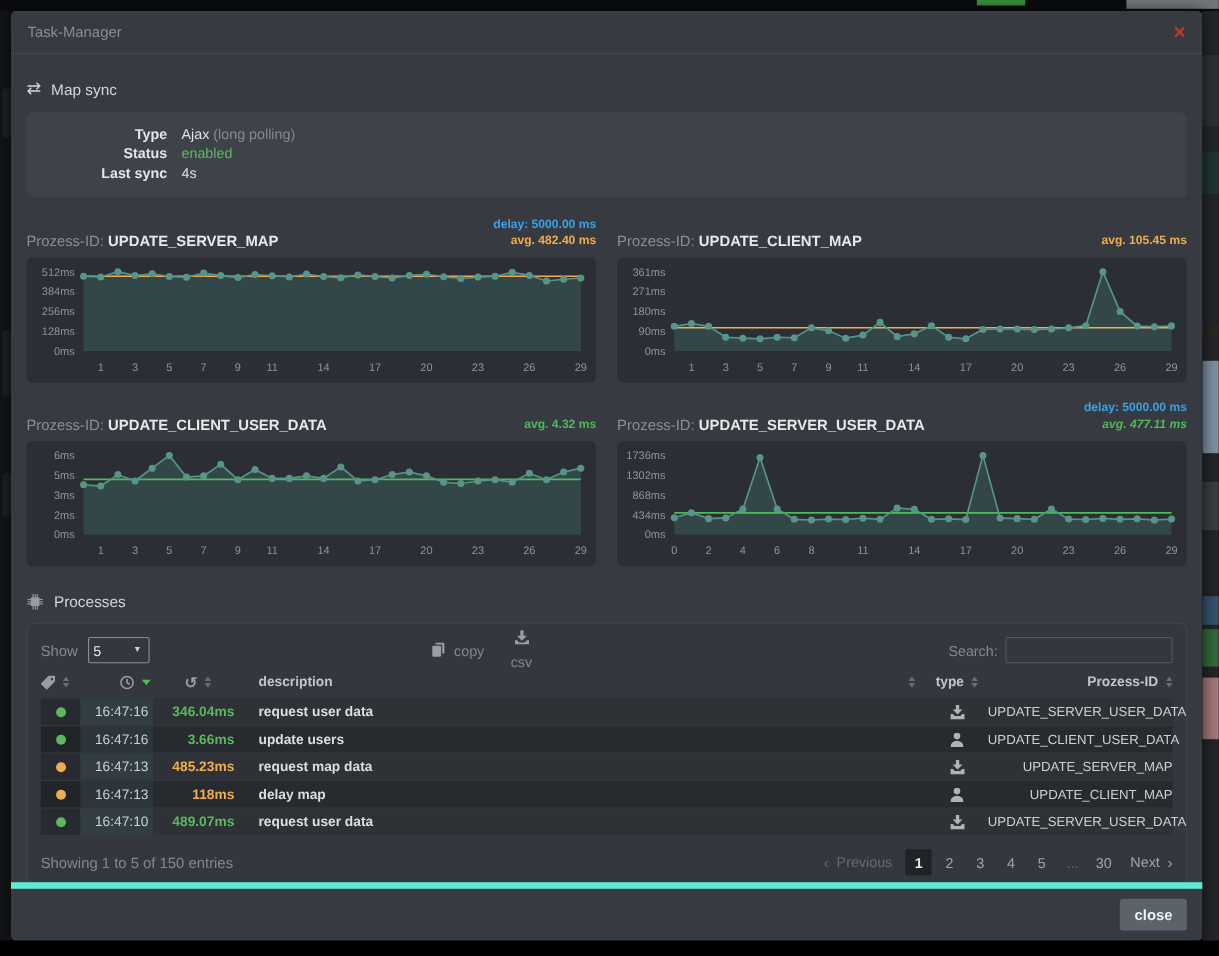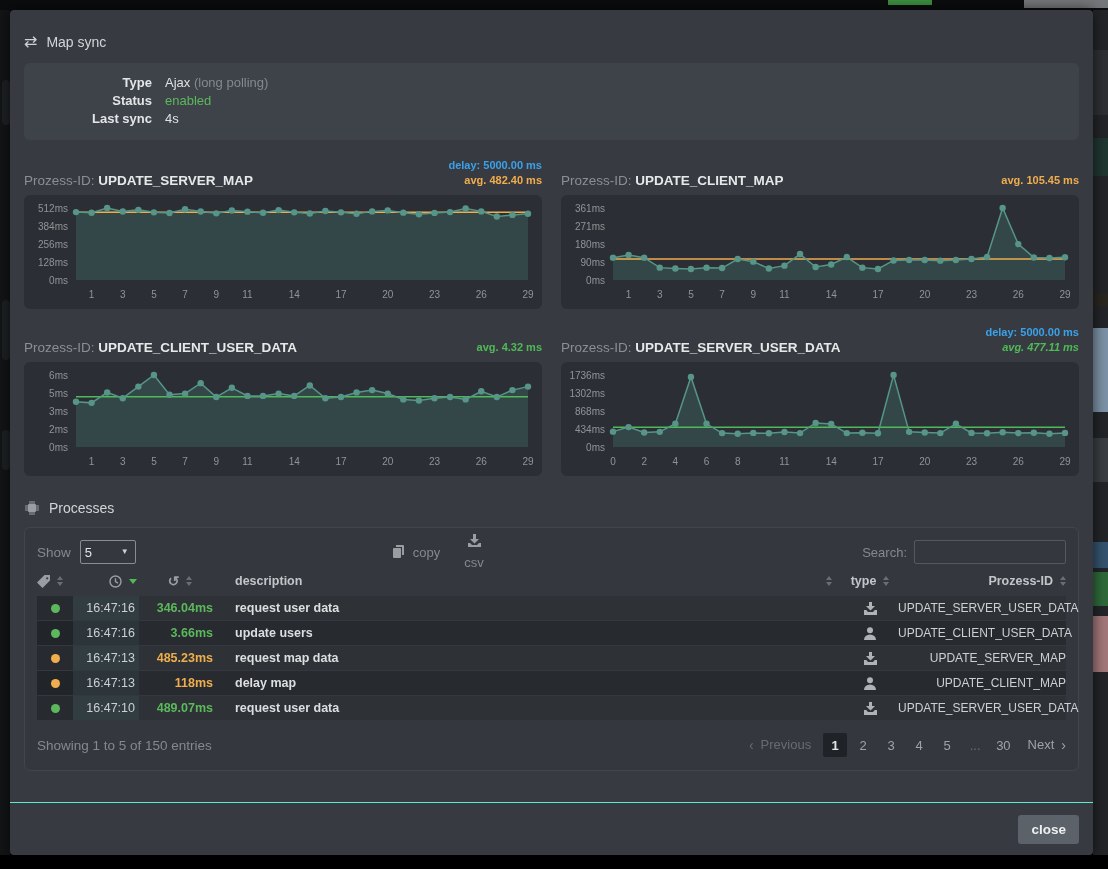--- a/index.html
+++ b/index.html
@@ -105,21 +105,21 @@
   .summary { color:#85898d; font-size:13.5px; }
   .pagination { margin-left:auto; display:flex; align-items:center; gap:4px; font-size:13px; color:#9fa3a7; }
   .page-btn { min-width:24px; height:24px; display:flex; align-items:center; justify-content:center;
     padding:0 5px; cursor:pointer; border-radius:2px; }
   .page-btn.active { background:#1f2226; color:#e3e5e7; font-weight:bold; }
   .page-btn.gap { color:#6a6e72; cursor:default; }
   .page-prev { color:#686c70; margin-right:8px; display:flex; gap:7px; cursor:default; }
   .page-next { margin-left:8px; display:flex; gap:7px; cursor:pointer; }
   .chev { font-size:14px; }
 
-  .modal-footer { flex:0 0 53px; border-top:1px solid #5eead4; display:flex;
+  .modal-footer { flex:0 0 53px; border-top:6px solid #5eead4; display:flex;
     align-items:center; justify-content:flex-end; padding:0 14px; }
   .close-btn { background:#5b6269; color:#eef0f1; border:none; border-radius:3px;
     height:29px; padding:0 13px; font-size:13.5px; font-weight:bold; cursor:pointer; font-family:inherit; }
 </style>
 </head>
 <body>
 
 <div class="top-bar">
   <div class="top-green"></div>
   <div class="top-gray"></div>
@@ -134,20 +134,24 @@
   <div class="frag" style="top:128px;height:38px;background:#203631;"></div>
   <div class="frag" style="top:284px;height:12px;background:#2a2620;"></div>
   <div class="frag" style="top:318px;height:84px;background:#7d92a6;"></div>
   <div class="frag" style="top:428px;height:44px;background:#3a3e42;"></div>
   <div class="frag" style="top:532px;height:26px;background:#35536f;"></div>
   <div class="frag" style="top:562px;height:34px;background:#2f6a3a;"></div>
   <div class="frag" style="top:606px;height:56px;background:#a3787a;"></div>
 </div>
 
 <div class="modal">
+  <div class="modal-header">
+    <span class="modal-title">Task-Manager</span>
+    <button class="close-x">×</button>
+  </div>
 
   <div class="modal-body">
 
     <div class="section-heading">
       <span class="glyph">⇄</span>
       <span>Map sync</span>
     </div>
 
     <div class="info-panel">
       <div class="info-row">

